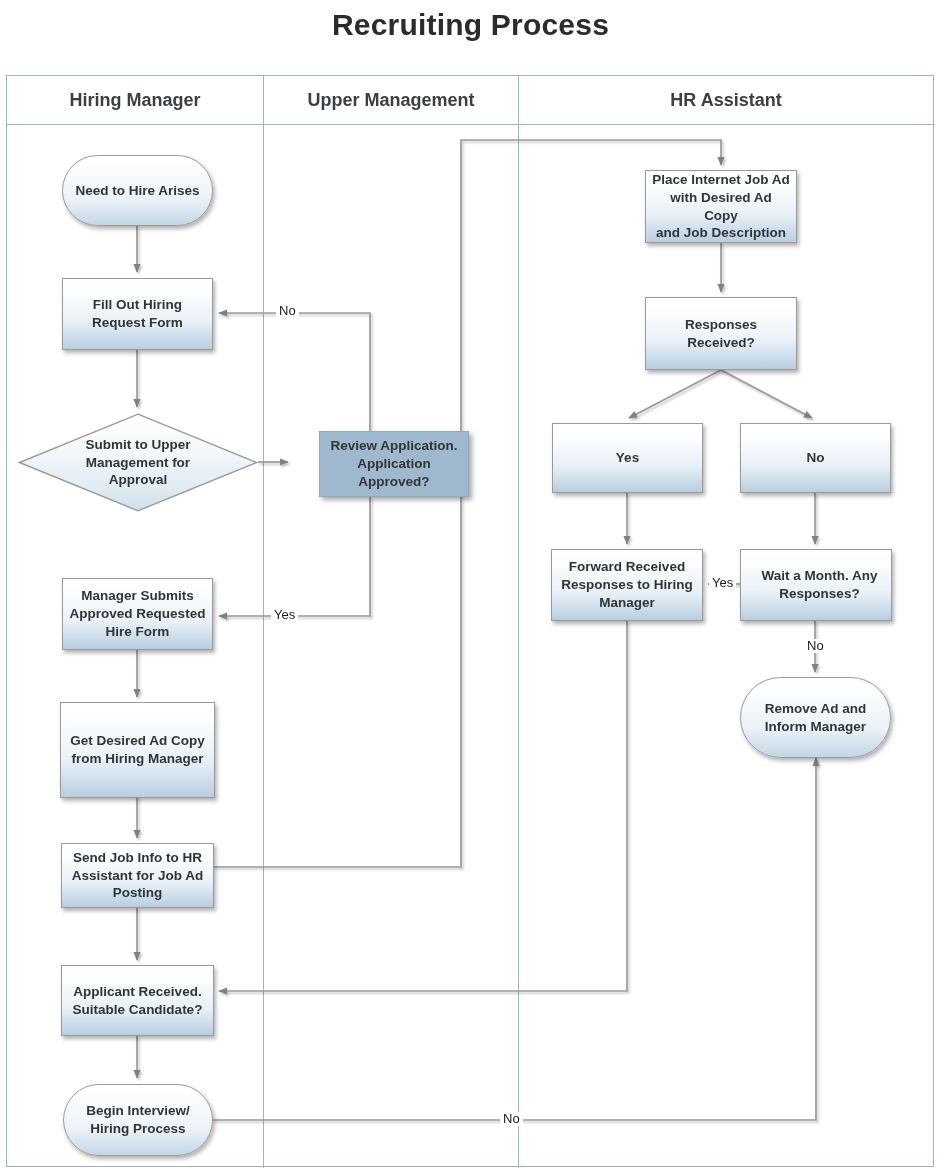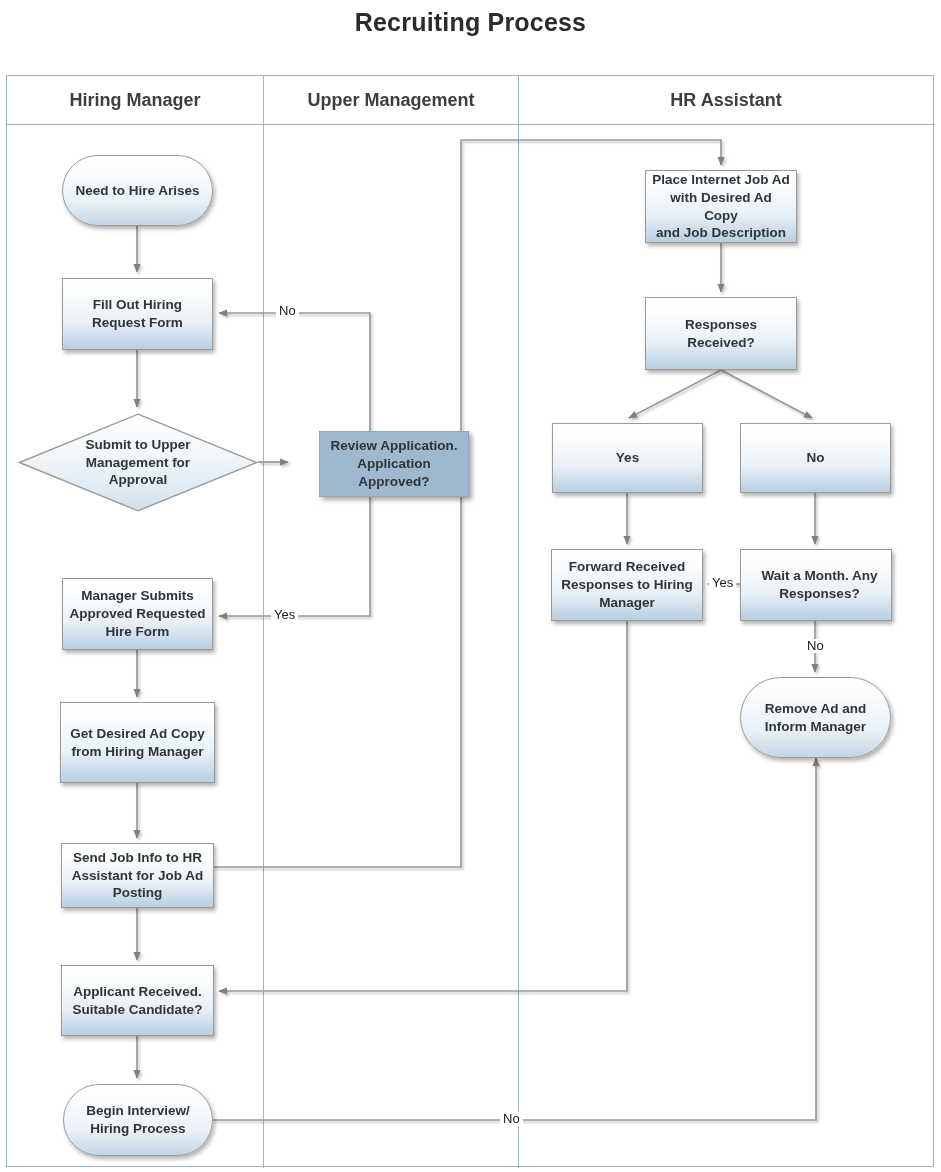--- a/index.html
+++ b/index.html
@@ -1,21 +1,21 @@
 <!DOCTYPE html>
 <html><head>
 <meta charset="utf-8">
 <style>
   html,body{margin:0;padding:0;background:#ffffff;}
   body{font-family:"Liberation Sans","DejaVu Sans",sans-serif;}
   #page{position:relative;width:941px;height:1172px;overflow:hidden;background:#fff;}
 
   #title{
     position:absolute;left:0;top:8px;width:941px;text-align:center;
-    font-size:25px;font-weight:bold;color:#2b2b2b;letter-spacing:.2px;
+    font-size:30px;font-weight:bold;color:#2b2b2b;letter-spacing:.2px;
   }
 
   
   #lane-frame{
     position:absolute;left:6px;top:75px;width:928px;height:1092px;
     border:1px solid #9cb4c5;box-sizing:border-box;background:transparent;
   }
   .lane-divider{position:absolute;top:0;width:1px;height:1092px;background:#9cb4c5;}
   #lane-header-rule{position:absolute;left:0;top:48px;width:928px;height:1px;background:#9cb4c5;}
   .lane-header{
@@ -146,21 +146,21 @@
       </defs>
       <polygon points="120,1.2 238.6,49.5 120,97.8 1.4,49.5" fill="url(#dg)" stroke="#9a9a9a" stroke-width="1.4"></polygon>
     </svg>
     <span class="diamond-label">Submit to Upper<br>Management for<br>Approval</span>
   </div>
 
   <div class="node" style="left:62px;top:578px;width:151px;height:72px;">
     <span>Manager Submits<br>Approved Requested<br>Hire Form</span>
   </div>
 
-  <div class="node" style="left:60px;top:702px;width:155px;height:81px;">
+  <div class="node" style="left:60px;top:702px;width:155px;height:96px;">
     <span>Get Desired Ad Copy<br>from Hiring Manager</span>
   </div>
 
   <div class="node" style="left:61px;top:843px;width:153px;height:65px;">
     <span>Send Job Info to HR<br>Assistant for Job Ad<br>Posting</span>
   </div>
 
   <div class="node" style="left:61px;top:965px;width:153px;height:71px;">
     <span>Applicant Received.<br>Suitable Candidate?</span>
   </div>

